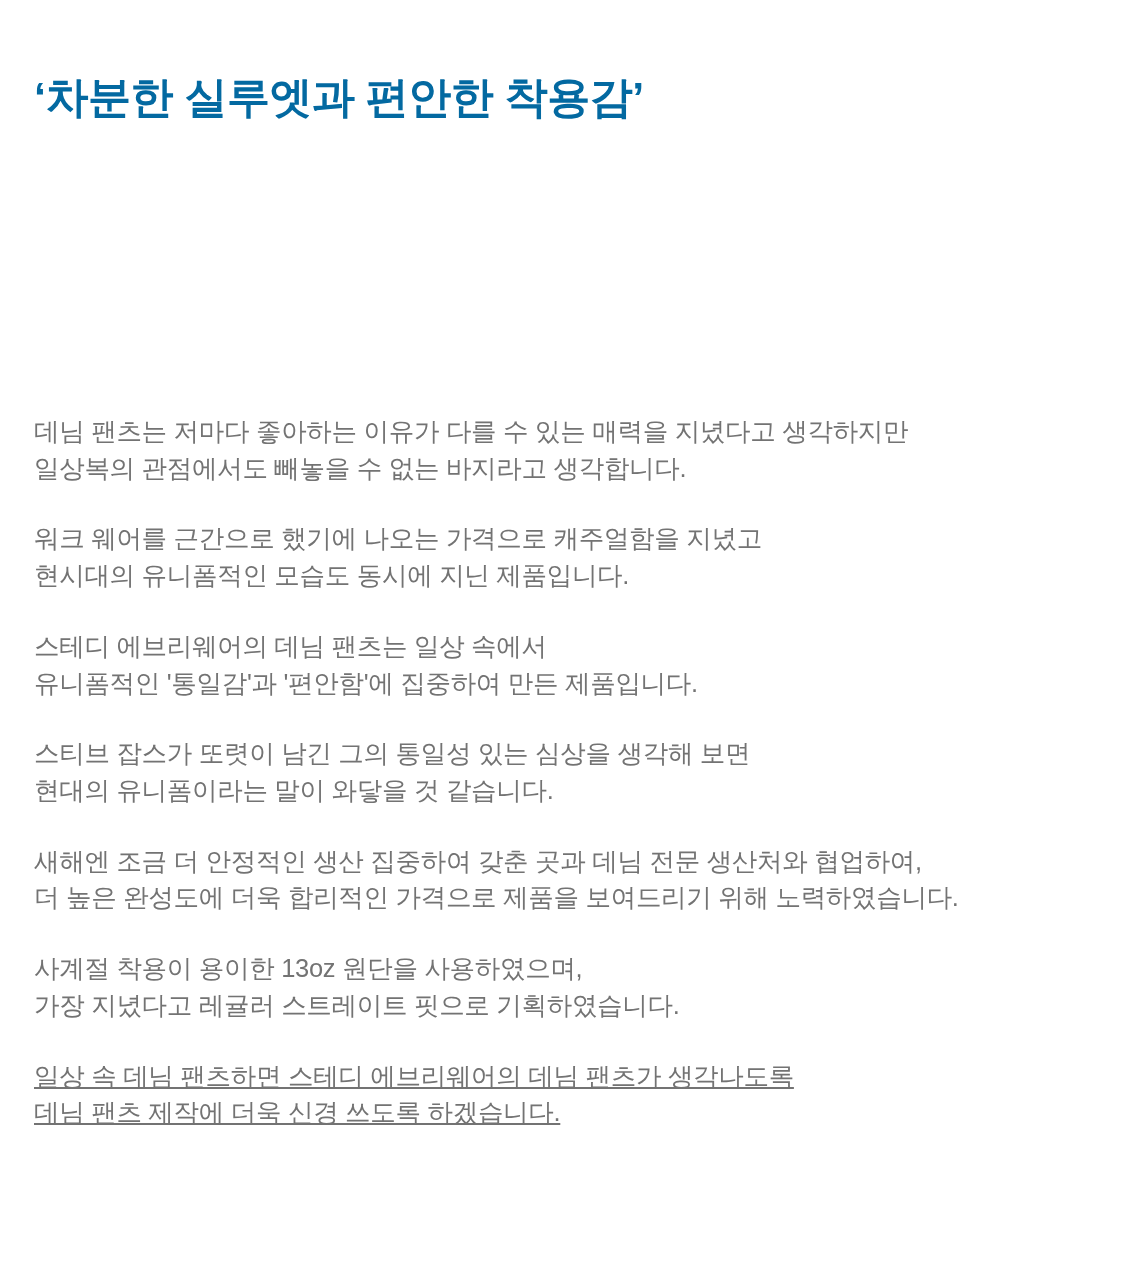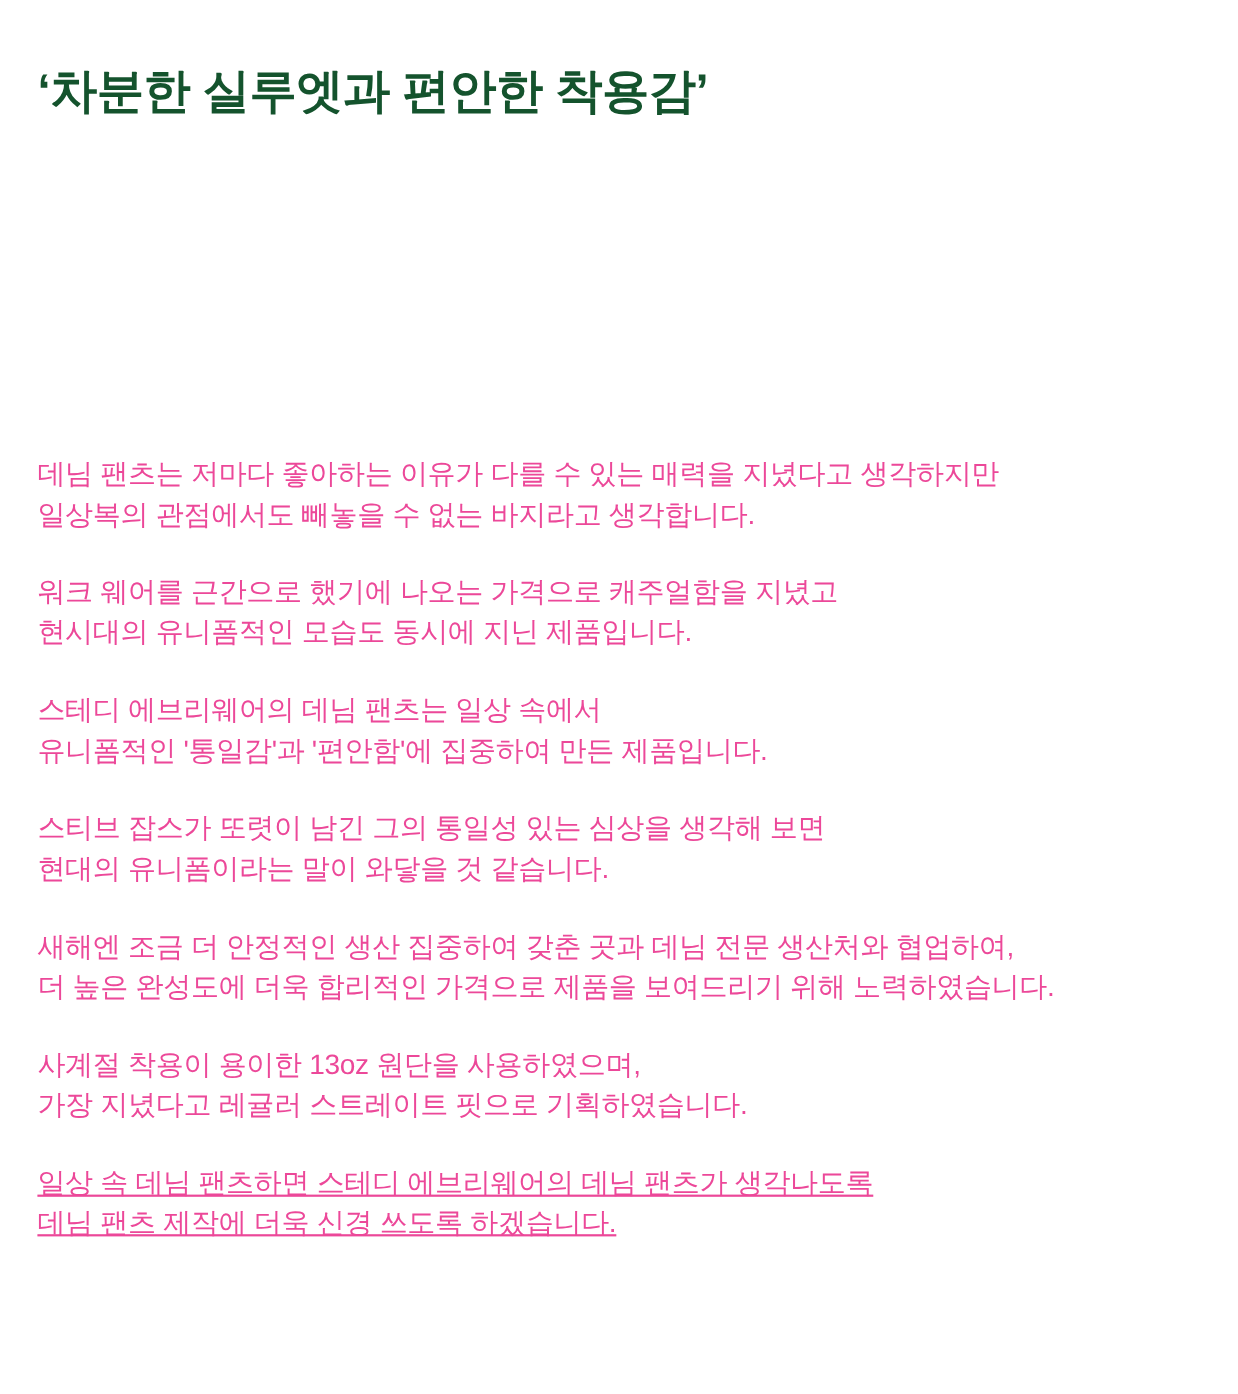--- a/index.html
+++ b/index.html
@@ -18,39 +18,39 @@
   .page {
     position: relative;
     width: 1125px;
     min-height: 1267px;
     box-sizing: border-box;
     padding: 0;
   }
   .headline {
     position: absolute;
     left: 34px;
-    top: 28px;
+    top: 42px;
     font-size: 43px;
     font-weight: 700;
     letter-spacing: -0.5px;
     line-height: 1.25;
-    color: #14532d;
+    color: #0369a1;
     white-space: nowrap;
   }
   .body-block {
     position: absolute;
     left: 34px;
     top: 413px;
     width: 1060px;
   }
   .para {
     font-size: 25.5px;
     line-height: 1.44;
     letter-spacing: -0.3px;
-    color: #ec4899;
+    color: #737373;
     margin: 0 0 34px 0;
     white-space: pre-line;
   }
   .para:last-child {
     margin-bottom: 0;
     text-decoration: underline;
   }
 </style>
 </head>
 <body>

